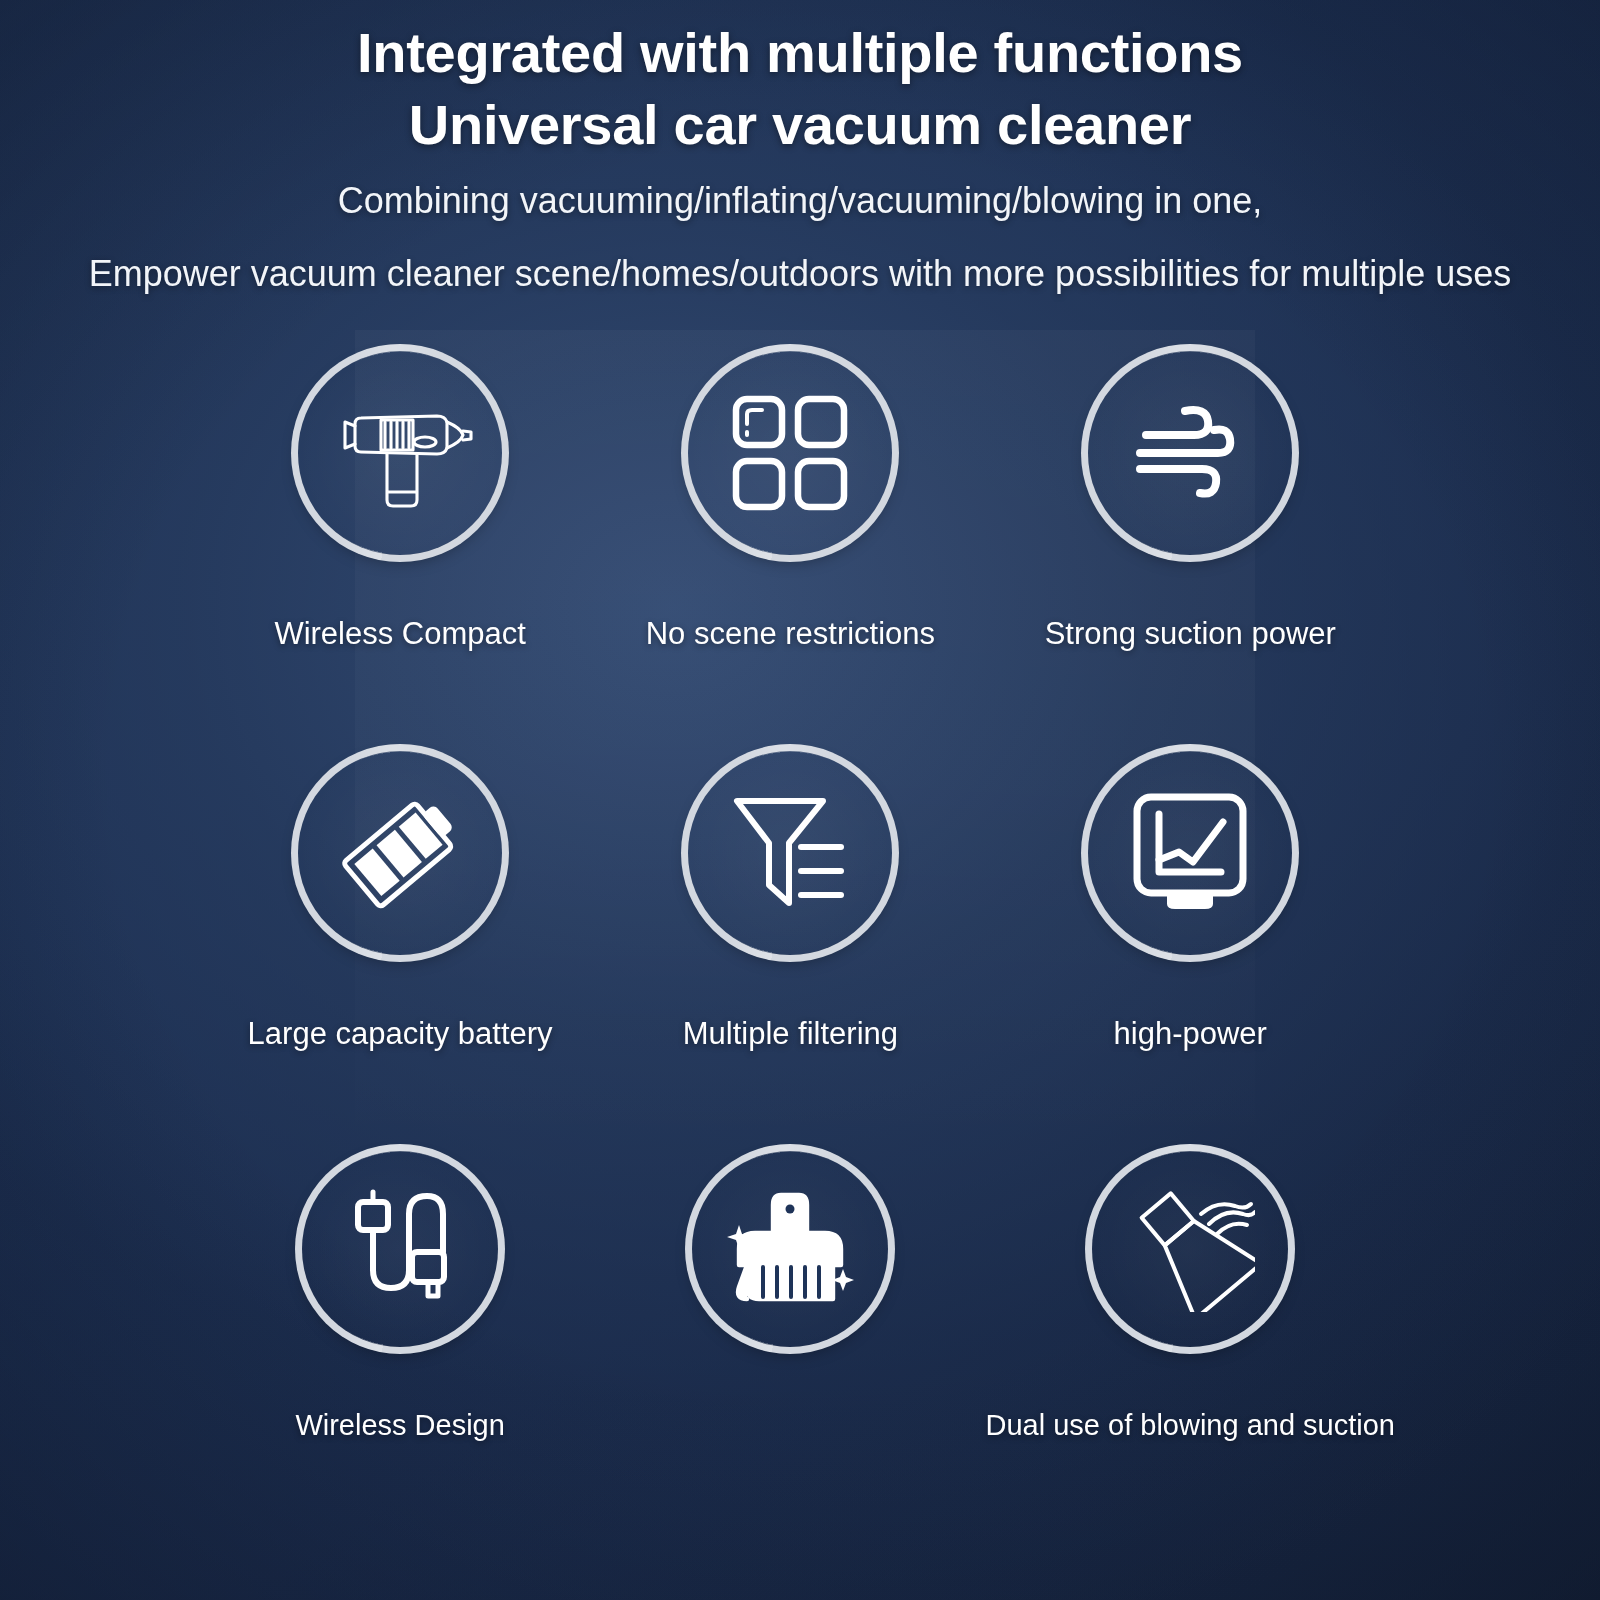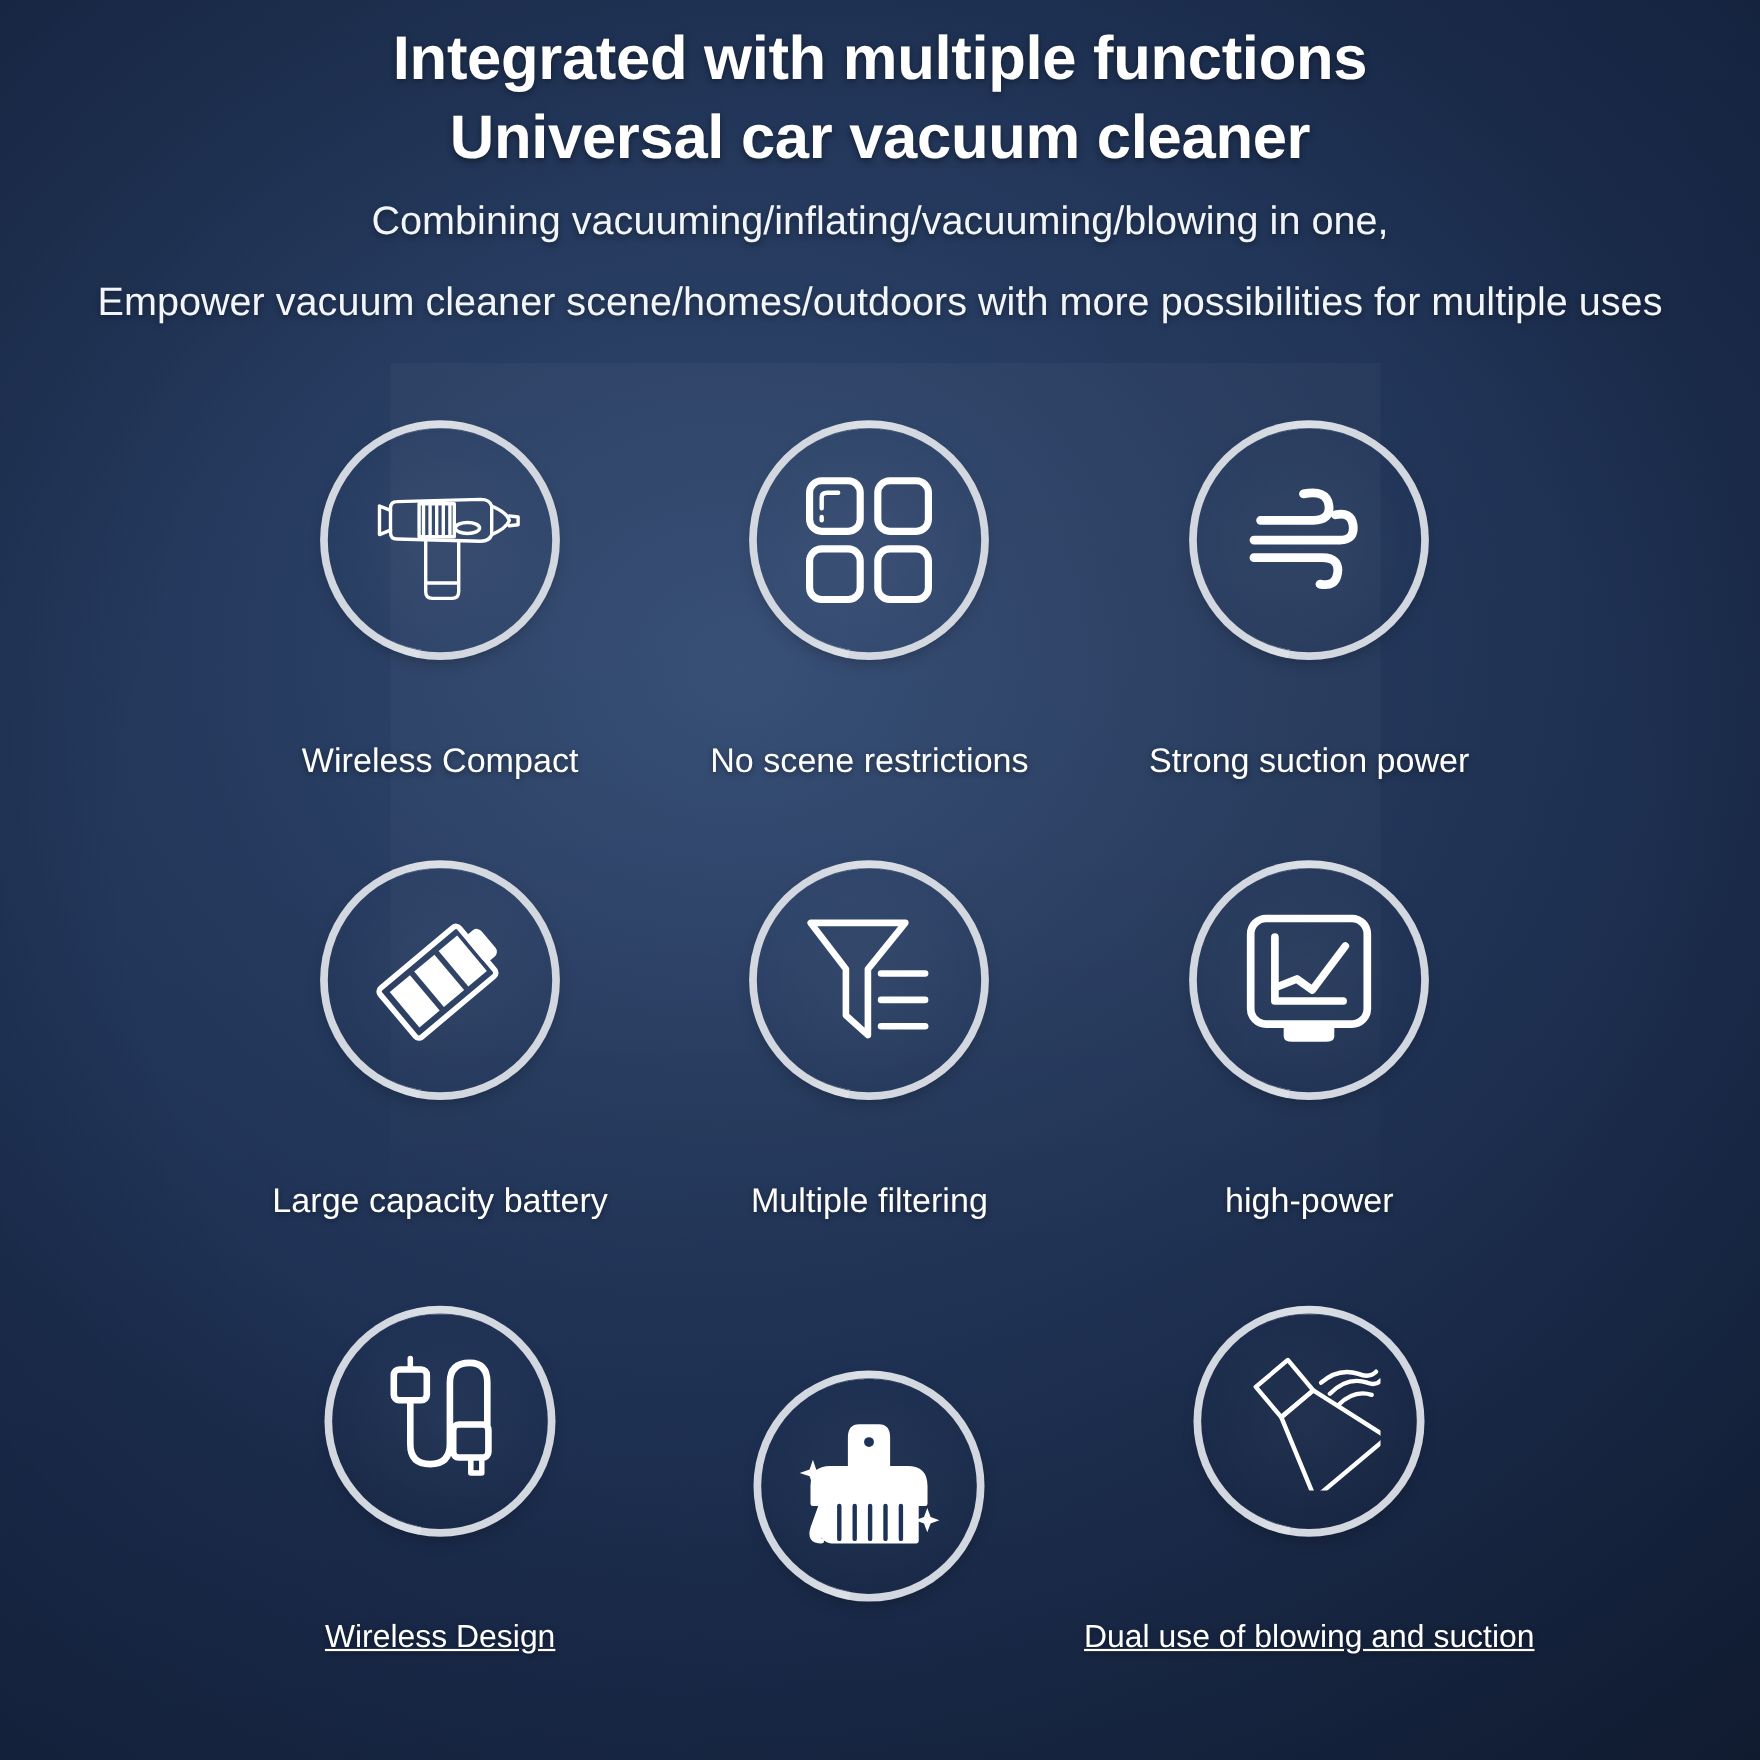--- a/index.html
+++ b/index.html
@@ -79,22 +79,21 @@
     grid-template-columns: repeat(3, 1fr);
     grid-template-rows: repeat(3, 400px);
     width: 1190px;
     margin-left: auto;
     margin-right: auto;
   }
   .cell {
     display: flex;
     flex-direction: column;
     align-items: center;
-    justify-content: center;
-    gap: 20px;
+    justify-content: flex-start;
   }
   .ring {
     position: relative;
     width: 204px;
     height: 204px;
     border-radius: 50%;
     display: flex;
     align-items: center;
     justify-content: center;
     background:
@@ -126,21 +125,21 @@
   .ring svg { display: block; }
   .label {
     margin-top: 60px;
     color: #ffffff;
     font-size: 31px;
     line-height: 1.25;
     text-align: center;
     white-space: nowrap;
     text-shadow: 0 2px 6px rgba(0,0,0,0.42);
   }
-  .row3 .label { font-size: 29px; text-decoration: underline; }
+  .row3 .label { font-size: 29px; }
   .row3 .ring { width: 196px; height: 196px; }
   .row3 .ring::before { width: 210px; height: 210px;
     -webkit-mask: radial-gradient(circle, transparent 0 97px, #000 97px 105px, transparent 105px);
     mask: radial-gradient(circle, transparent 0 97px, #000 97px 105px, transparent 105px); }
 </style>
 </head>
 <body>
 
 <div id="poster">
 

